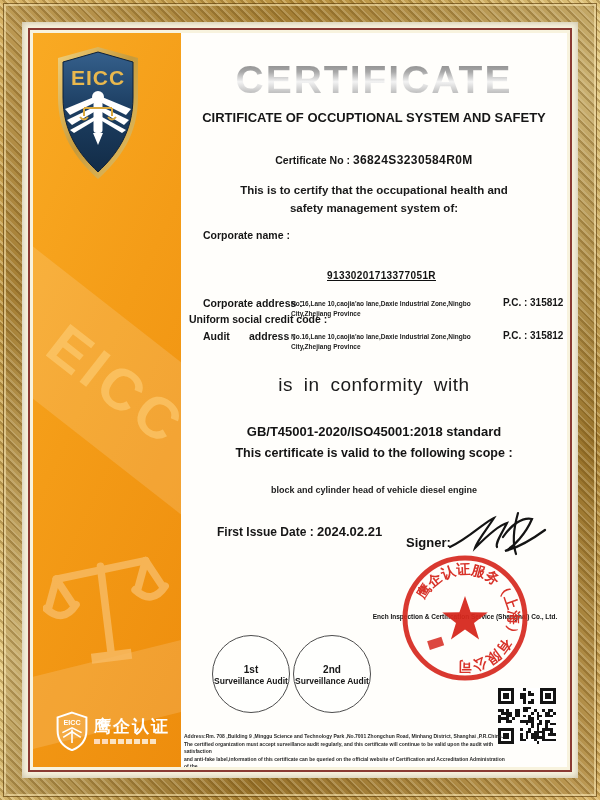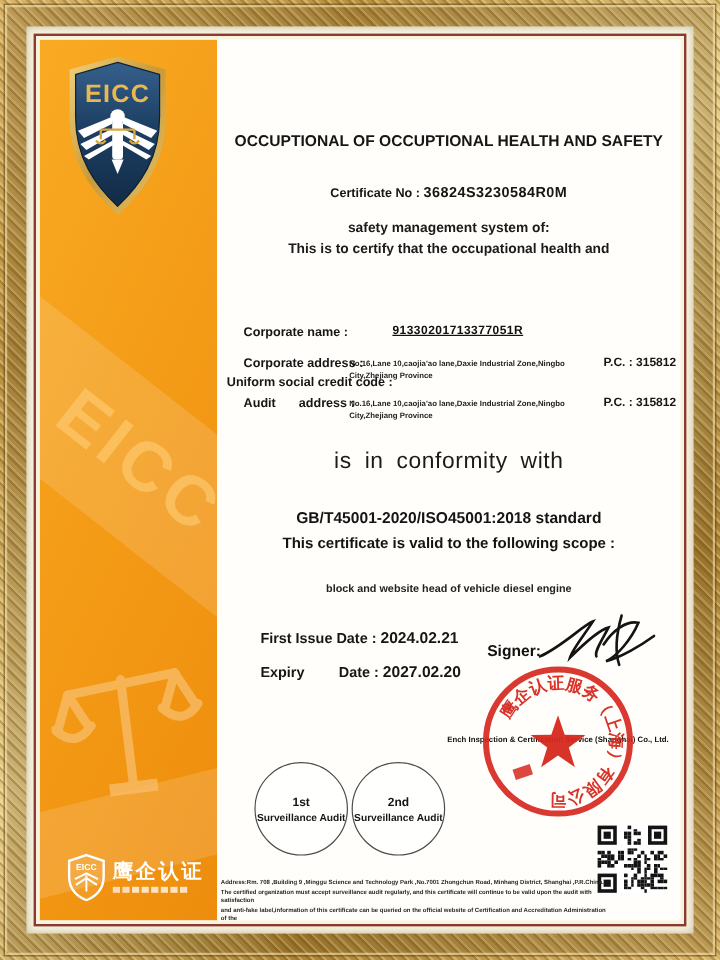--- a/index.html
+++ b/index.html
@@ -41,21 +41,21 @@
   .cert-title{top:25px;font-weight:bold;font-size:39px;letter-spacing:2px;
     background:linear-gradient(180deg,#7b7b7b 0%,#a9a9a9 32%,#f3f3f3 54%,#cfcfcf 72%,#939393 100%);
     -webkit-background-clip:text;background-clip:text;color:transparent;
     text-shadow:0 1px 0 rgba(255,255,255,.0);}
   .subtitle{top:76px;font-size:13px;font-weight:bold;color:#161616;line-height:1.45;}
   .certno{top:120px;font-size:10.5px;font-weight:bold;color:#161616;}
   .certno b{font-size:12px;letter-spacing:.4px;}
   .intro{top:148px;font-size:11.5px;font-weight:bold;color:#1a1a1a;line-height:1.6;}
 
   .lbl{font-size:10.5px;font-weight:bold;color:#161616;}
-  .row-corp-l{left:22px;top:196px;margin-top:42px;}
+  .row-corp-l{left:22px;top:196px;}
   .row-corp-v{left:102px;top:196px;width:262px;font-size:11px;font-weight:bold;color:#161616;line-height:1.45;}
   .row-cred-l{left:8px;top:240px;margin-top:40px;}
   .row-cred-v{left:146px;top:237px;font-size:10px;font-weight:bold;color:#111;letter-spacing:.4px;text-decoration:underline;}
   .row-reg-l{left:22px;top:264px;}
   .row-reg-v{left:110px;top:266px;width:196px;font-size:6.5px;font-weight:bold;color:#222;line-height:1.5;}
   .row-reg-p{left:322px;top:264px;}
   .row-aud-l1{left:22px;top:297px;}
   .row-aud-l2{left:68px;top:297px;}
   .row-aud-v{left:110px;top:299px;width:196px;font-size:6.5px;font-weight:bold;color:#222;line-height:1.5;}
   .row-aud-p{left:322px;top:297px;}
@@ -178,64 +178,60 @@
               <i></i>
               <i></i>
               <i></i>
             </div>
         </div>
       </div>
     </div>
 
     <div class="main">
 
+      <div class="abs ctr cert-title">CERTIFICATE</div>
 
       <div class="abs ctr subtitle">
-        <div>OCCUPTIONAL OF OCCUPTIONAL HEALTH AND SAFETY</div>
+        <div>CIRTIFICATE OF OCCUPTIONAL SYSTEM AND SAFETY</div>
       </div>
 
       <div class="abs ctr certno">
         <span>Certificate No :</span>
         <b>36824S3230584R0M</b>
       </div>
 
       <div class="abs ctr intro">
+        <div>This is to certify that the occupational health and</div>
         <div>safety management system of:</div>
-        <div>This is to certify that the occupational health and</div>
       </div>
 
       <div class="abs lbl row-corp-l">Corporate name :</div>
 
       <div class="abs lbl row-cred-l">Uniform social credit code :</div>
       <div class="abs row-cred-v">91330201713377051R</div>
 
       <div class="abs lbl row-reg-l">Corporate address :</div>
       <div class="abs row-reg-v">No.16,Lane 10,caojia'ao lane,Daxie Industrial Zone,Ningbo City,Zhejiang Province</div>
       <div class="abs pc row-reg-p">P.C. : 315812</div>
 
       <div class="abs lbl row-aud-l1">Audit</div>
       <div class="abs lbl row-aud-l2">address :</div>
       <div class="abs row-aud-v">No.16,Lane 10,caojia'ao lane,Daxie Industrial Zone,Ningbo City,Zhejiang Province</div>
       <div class="abs pc row-aud-p">P.C. : 315812</div>
 
       <div class="abs ctr conformity">is  in  conformity  with</div>
       <div class="abs ctr standard">GB/T45001-2020/ISO45001:2018 standard</div>
       <div class="abs ctr scope-intro">This certificate is valid to the following scope :</div>
       <div class="abs ctr scope">
-        <div>block and website head of vehicle diesel engine</div>
+        <div>block and cylinder head of vehicle diesel engine</div>
       </div>
 
       <div class="abs date-row d1">
         <span>First Issue Date :</span>
         <b>2024.02.21</b>
-      </div>
-      <div class="abs date-row d2">
-        <span class="exp-w1">Expiry</span>
-        <span>Date :</span>
-        <b>2027.02.20</b>
       </div>
 
       <div class="abs signer">Signer:</div>
       <svg class="abs sig" width="104" height="52" viewBox="0 0 104 52">
         <g stroke="#141414" stroke-width="2.2" fill="none" stroke-linecap="round">
           <path d="M4 40 C22 32 40 14 48 11 C41 22 31 34 29 41 C39 31 53 18 61 16 C56 26 49 36 51 40"></path>
           <path d="M57 30 C65 18 76 10 86 12 C80 26 68 40 59 44 C71 41 88 31 99 23"></path>
           <path d="M72 6 C68 20 66 35 70 47"></path>
         </g>
       </svg>

